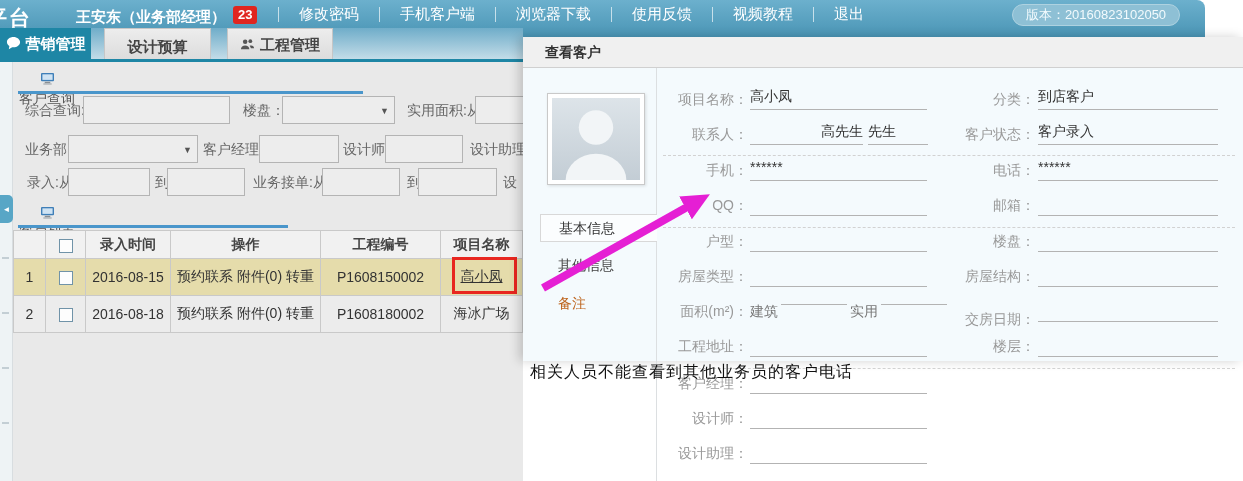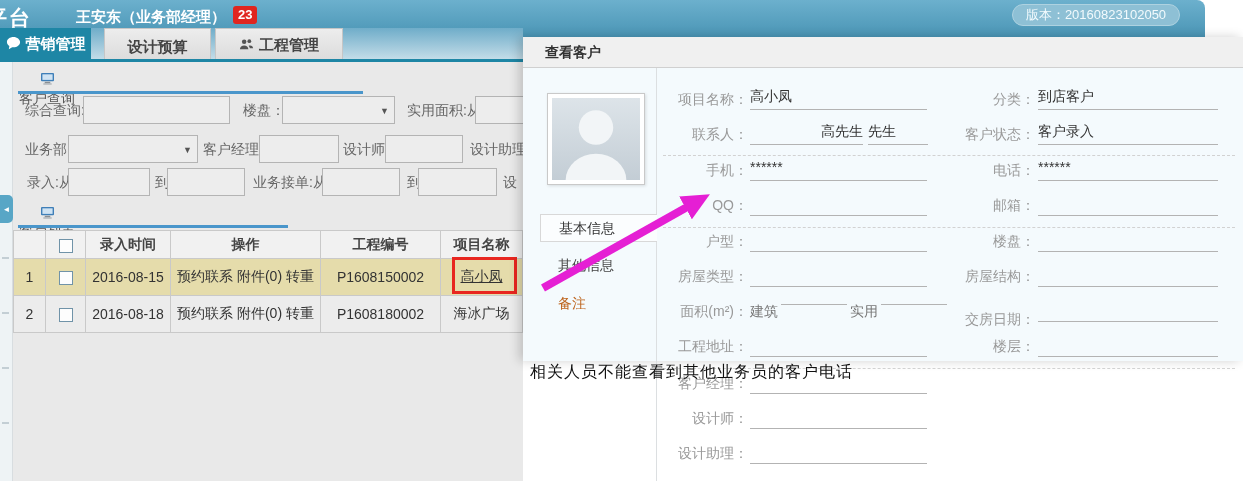--- a/index.html
+++ b/index.html
@@ -101,38 +101,52 @@
 </style>
 </head>
 <body>
 
 <div id="app">
 
   <div id="topbar">
     <span id="brand">平台</span>
     <span id="username">王安东（业务部经理）</span>
     <span id="badge">23</span>
+    <div id="topmenu">
+      <span class="menu-sep"></span>
+      <span class="menu-item">修改密码</span>
+      <span class="menu-sep"></span>
+      <span class="menu-item">手机客户端</span>
+      <span class="menu-sep"></span>
+      <span class="menu-item">浏览器下载</span>
+      <span class="menu-sep"></span>
+      <span class="menu-item">使用反馈</span>
+      <span class="menu-sep"></span>
+      <span class="menu-item">视频教程</span>
+      <span class="menu-sep"></span>
+      <span class="menu-item">退出</span>
+    </div>
     <div id="version-pill">版本：20160823102050</div>
   </div>
 
   <div id="tabstrip">
     <div class="ntab active">
       <svg viewBox="0 0 16 16">
           <path fill="#fff" d="M8 1C4.1 1 1 3.4 1 6.4c0 1.7 1 3.2 2.6 4.2L3 14l3.6-2c.5.1.9.1 1.4.1 3.9 0 7-2.4 7-5.4S11.9 1 8 1z"></path>
         </svg>
       <span>营销管理</span>
     </div>
     <div class="ntab idle" style="width:107px;margin-left:13px;flex-direction:column;">
       <svg viewBox="0 0 16 16">
           <path fill="none" stroke="#555" stroke-width="1.4" d="M2 4h7M2 4v10h10V8"></path>
           <path fill="#555" d="M6.5 9.8 13.3 3l1.7 1.7-6.8 6.8-2.4.7z"></path>
         </svg>
       <span>设计预算</span>
     </div>
-    <div class="ntab idle" style="width:128px;margin-left:4px;">
+    <div class="ntab idle" style="width:106px;margin-left:16px;">
       <svg viewBox="0 0 16 16">
           <circle cx="5.5" cy="5" r="2.4" fill="#555"></circle>
           <circle cx="11" cy="4.4" r="2" fill="#555"></circle>
           <path fill="#555" d="M1 13c0-2.5 2-4 4.5-4S10 10.5 10 13zM10.3 9.3c.5-.2 1-.3 1.5-.3 2 0 3.2 1.3 3.2 3h-3.4c-.2-1.1-.7-2-1.3-2.7z"></path>
         </svg>
       <span>工程管理</span>
     </div>
   </div>
 
   <div id="edge-strip">

